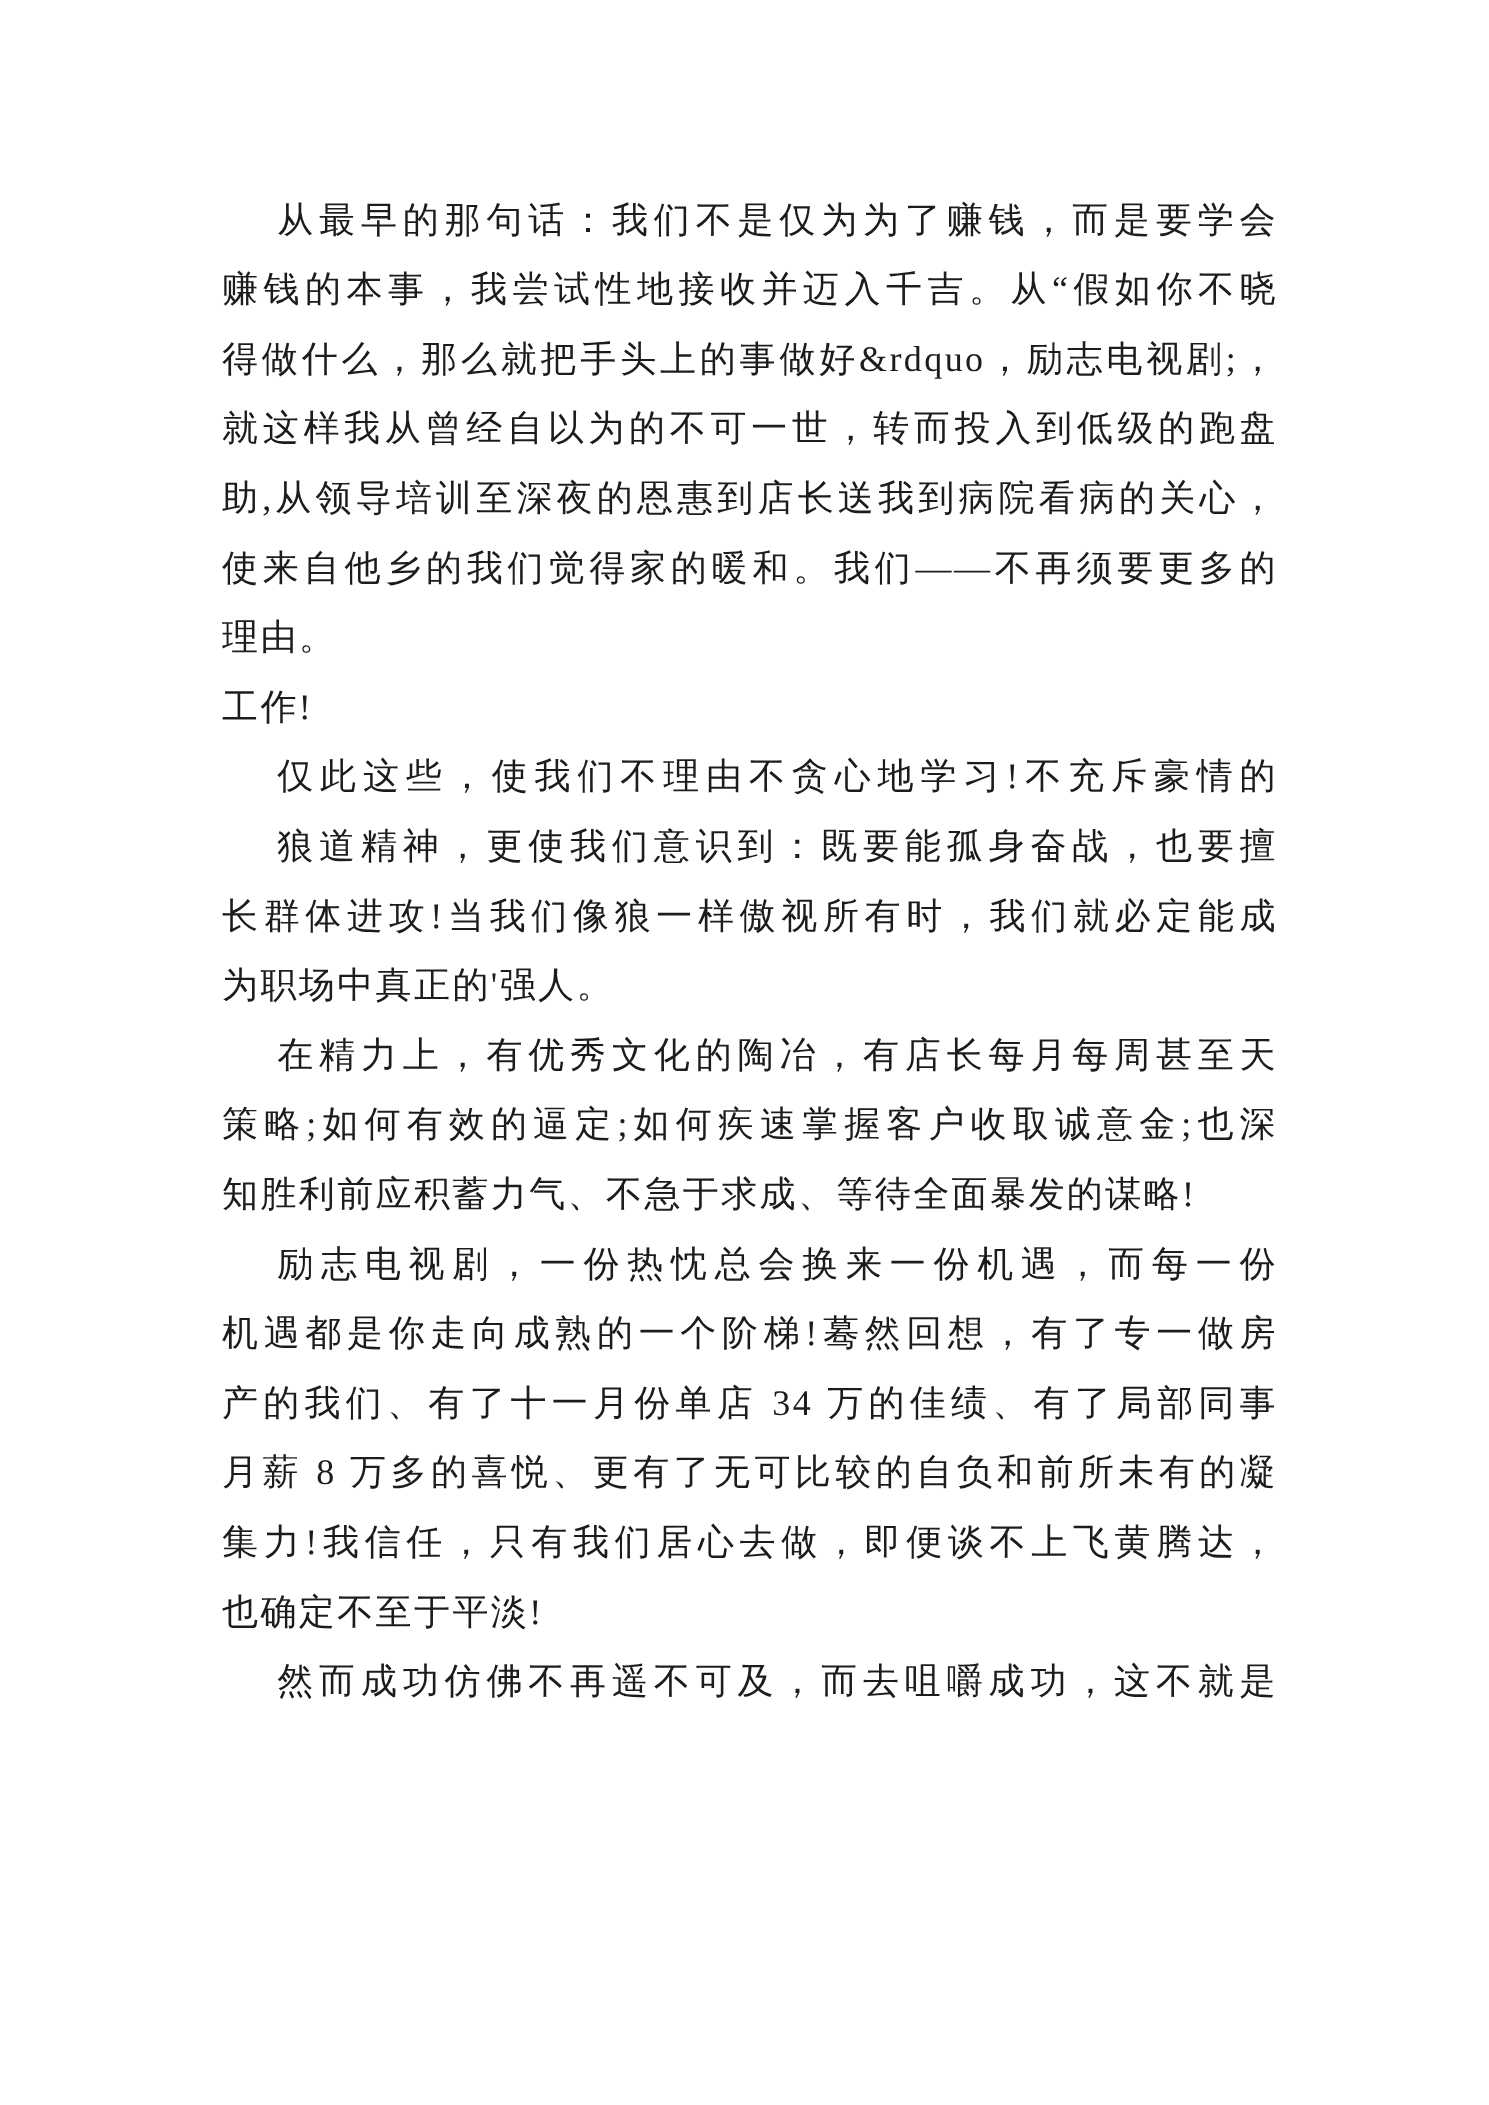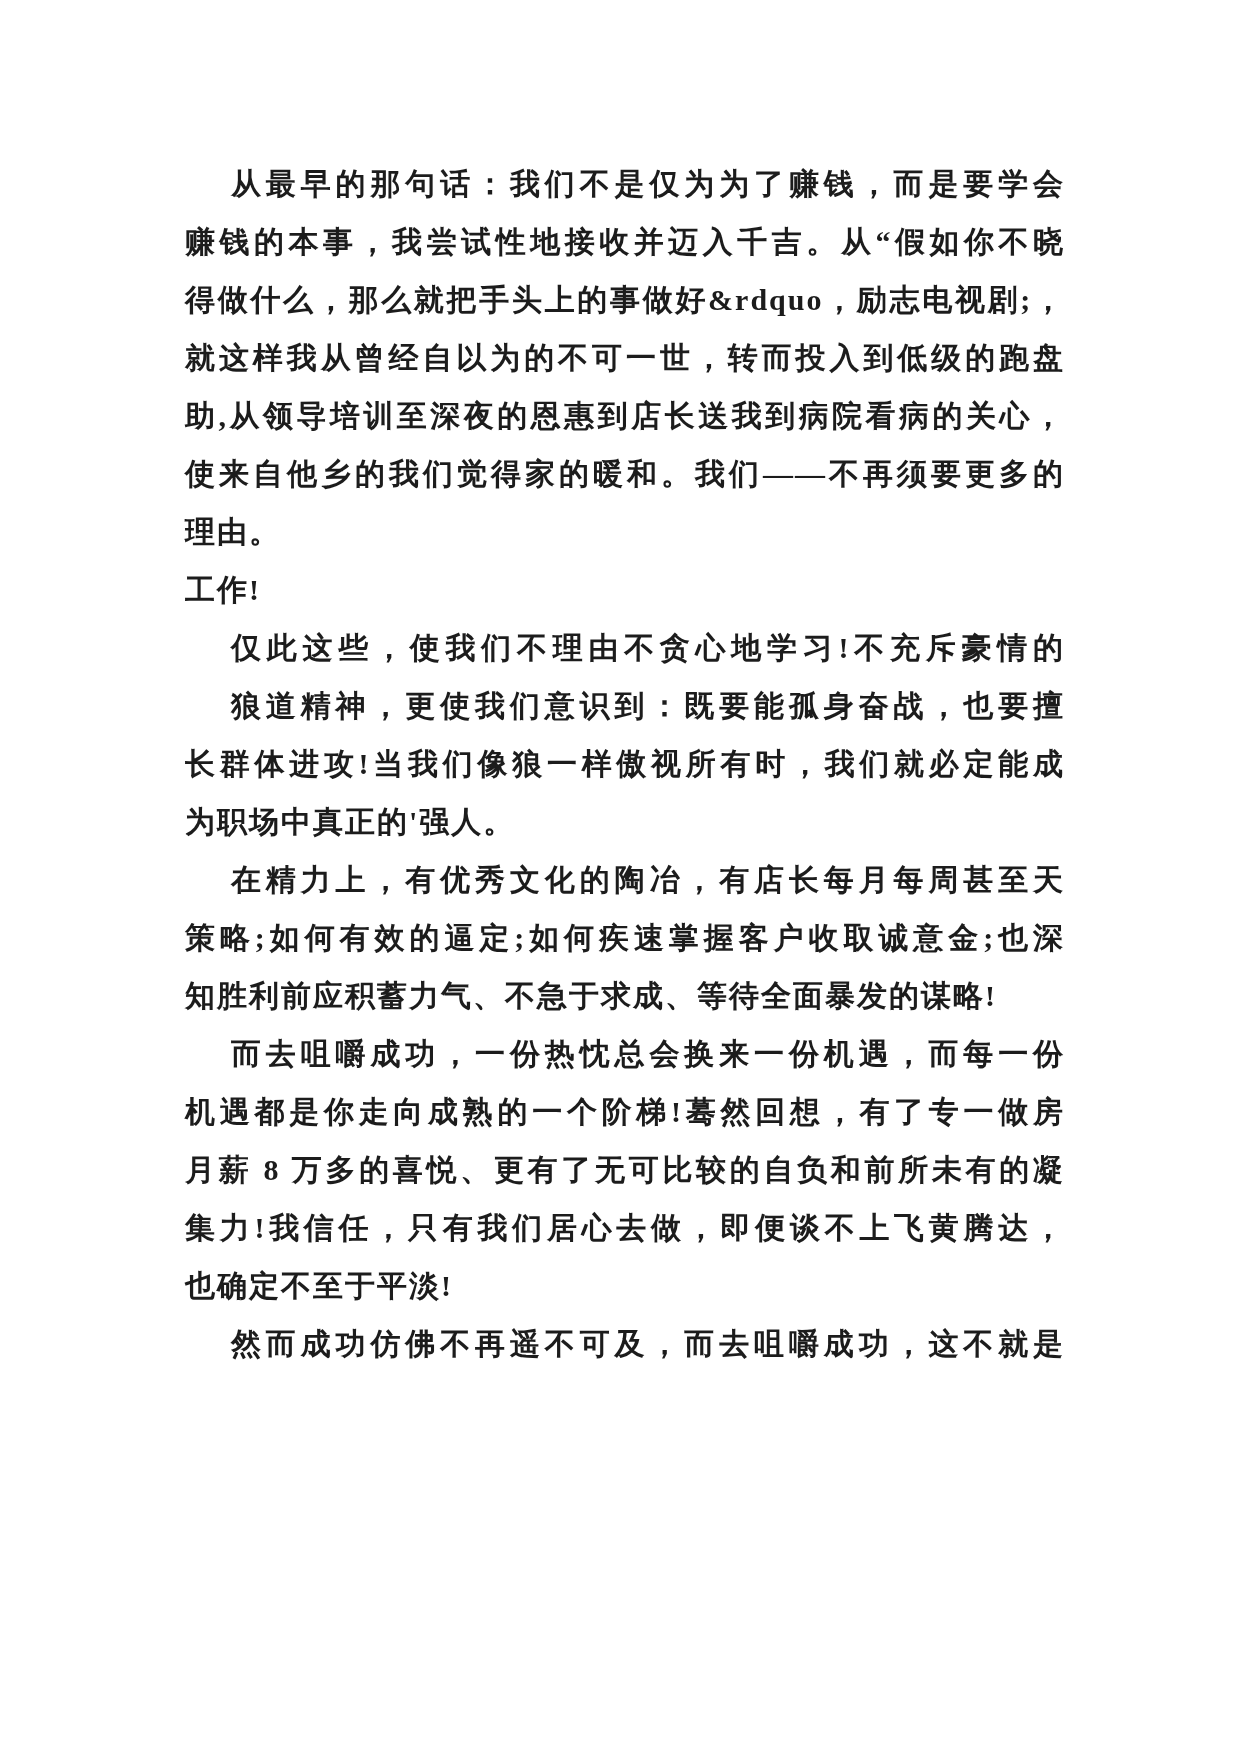--- a/index.html
+++ b/index.html
@@ -17,21 +17,21 @@
   .doc-text {
     position: absolute;
     left: 185px;
     top: 155px;
     width: 880px;
     font-family: "Liberation Serif", "DejaVu Serif", serif;
     font-size: 30px;
     line-height: 58px;
     letter-spacing: 2px;
     color: #1c1c1c;
-    font-weight: 700;
+    font-weight: 400;
   }
   .line {
     margin: 0;
     padding: 0;
     height: 58px;
     white-space: nowrap;
   }
   .line.fill {
     text-align: justify;
     text-align-last: justify;
@@ -54,20 +54,21 @@
       <p class="line fill">使来自他乡的我们觉得家的暖和。我们——不再须要更多的</p>
       <p class="line">理由。</p>
       <p class="line">工作!</p>
       <p class="line indent fill">仅此这些，使我们不理由不贪心地学习!不充斥豪情的</p>
       <p class="line indent fill">狼道精神，更使我们意识到：既要能孤身奋战，也要擅</p>
       <p class="line fill">长群体进攻!当我们像狼一样傲视所有时，我们就必定能成</p>
       <p class="line">为职场中真正的'强人。</p>
       <p class="line indent fill">在精力上，有优秀文化的陶冶，有店长每月每周甚至天</p>
       <p class="line fill">策略;如何有效的逼定;如何疾速掌握客户收取诚意金;也深</p>
       <p class="line">知胜利前应积蓄力气、不急于求成、等待全面暴发的谋略!</p>
-      <p class="line indent fill">而去咀嚼成功，一份热忱总会换来一份机遇，而每一份</p>
+      <p class="line indent fill">励志电视剧，一份热忱总会换来一份机遇，而每一份</p>
       <p class="line fill">机遇都是你走向成熟的一个阶梯!蓦然回想，有了专一做房</p>
+      <p class="line fill">产的我们、有了十一月份单店 34 万的佳绩、有了局部同事</p>
       <p class="line fill">月薪 8 万多的喜悦、更有了无可比较的自负和前所未有的凝</p>
       <p class="line fill">集力!我信任，只有我们居心去做，即便谈不上飞黄腾达，</p>
       <p class="line">也确定不至于平淡!</p>
       <p class="line indent fill">然而成功仿佛不再遥不可及，而去咀嚼成功，这不就是</p>
     </div>
 </div>
 
 </body></html>

